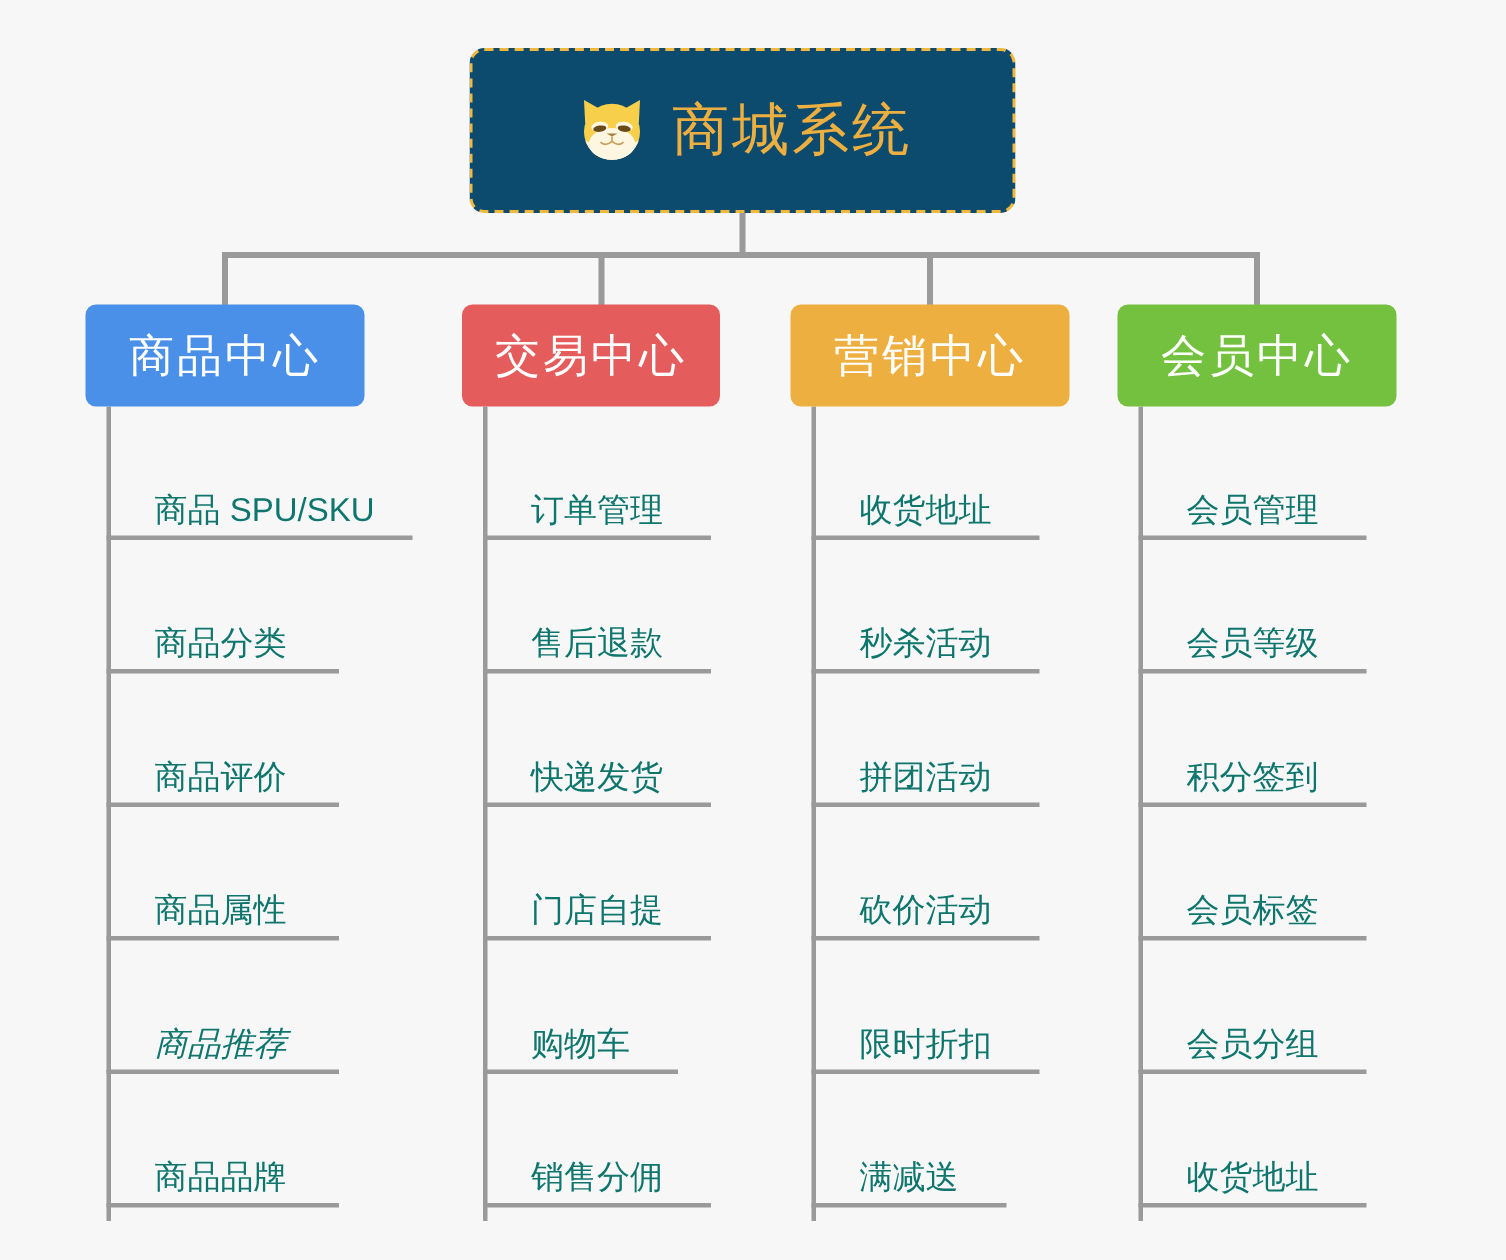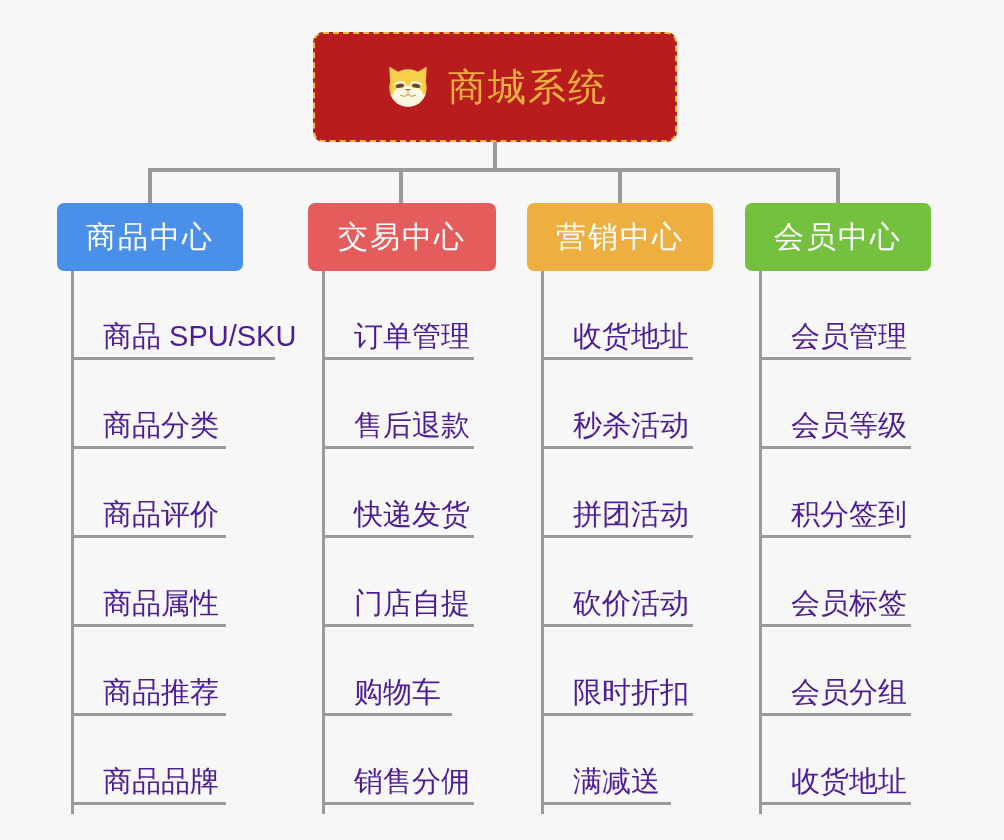--- a/index.html
+++ b/index.html
@@ -22,21 +22,21 @@
   }
 
   
   .root-card {
     position: absolute;
     left: 313px;
     top: 32px;
     width: 364px;
     height: 110px;
     box-sizing: border-box;
-    background: #b91c1c;
+    background: #0c4a6e;
     border: 2px dashed #f0b83c;
     border-radius: 10px;
     display: flex;
     align-items: center;
     justify-content: center;
     gap: 14px;
   }
   .root-icon {
     width: 52px;
     height: 52px;
@@ -91,22 +91,22 @@
     margin-top: 0;
   }
   .leaf {
     position: relative;
     height: 89px;
     box-sizing: border-box;
     display: flex;
     align-items: flex-end;
   }
   .leaf-label {
-    font-size: 29px;
-    color: #4c1d95;
+    font-size: 22px;
+    color: #0f766e;
     line-height: 1;
     padding-bottom: 9px;
     white-space: nowrap;
     position: relative;
     z-index: 2;
   }
   .leaf-underline {
     position: absolute;
     left: 0;
     bottom: 0;
@@ -170,33 +170,33 @@
         <span class="leaf-underline" style="left:14px; width:155px;"></span>
       </div>
       <div class="leaf" style="padding-left:46px;">
         <span class="leaf-label">商品评价</span>
         <span class="leaf-underline" style="left:14px; width:155px;"></span>
       </div>
       <div class="leaf" style="padding-left:46px;">
         <span class="leaf-label">商品属性</span>
         <span class="leaf-underline" style="left:14px; width:155px;"></span>
       </div>
-      <div class="leaf" style="padding-left:46px;">
+      <div class="leaf" style="padding-left:46px;font-style:italic;">
         <span class="leaf-label">商品推荐</span>
         <span class="leaf-underline" style="left:14px; width:155px;"></span>
       </div>
       <div class="leaf" style="padding-left:46px;">
         <span class="leaf-label">商品品牌</span>
         <span class="leaf-underline" style="left:14px; width:155px;"></span>
       </div>
     </div>
   </div>
 
   <div class="column" style="left:308px; width:186px;">
-    <div class="cat-header" style="width:188px; background:#e45c5c;">
+    <div class="cat-header" style="width:172px; background:#e45c5c;">
       <span>交易中心</span>
     </div>
     <div class="spine" style="left:14px; height:543px;"></div>
     <div class="leaf-list">
       <div class="leaf" style="padding-left:46px;">
         <span class="leaf-label">订单管理</span>
         <span class="leaf-underline" style="left:14px; width:152px;"></span>
       </div>
       <div class="leaf" style="padding-left:46px;">
         <span class="leaf-label">售后退款</span>

